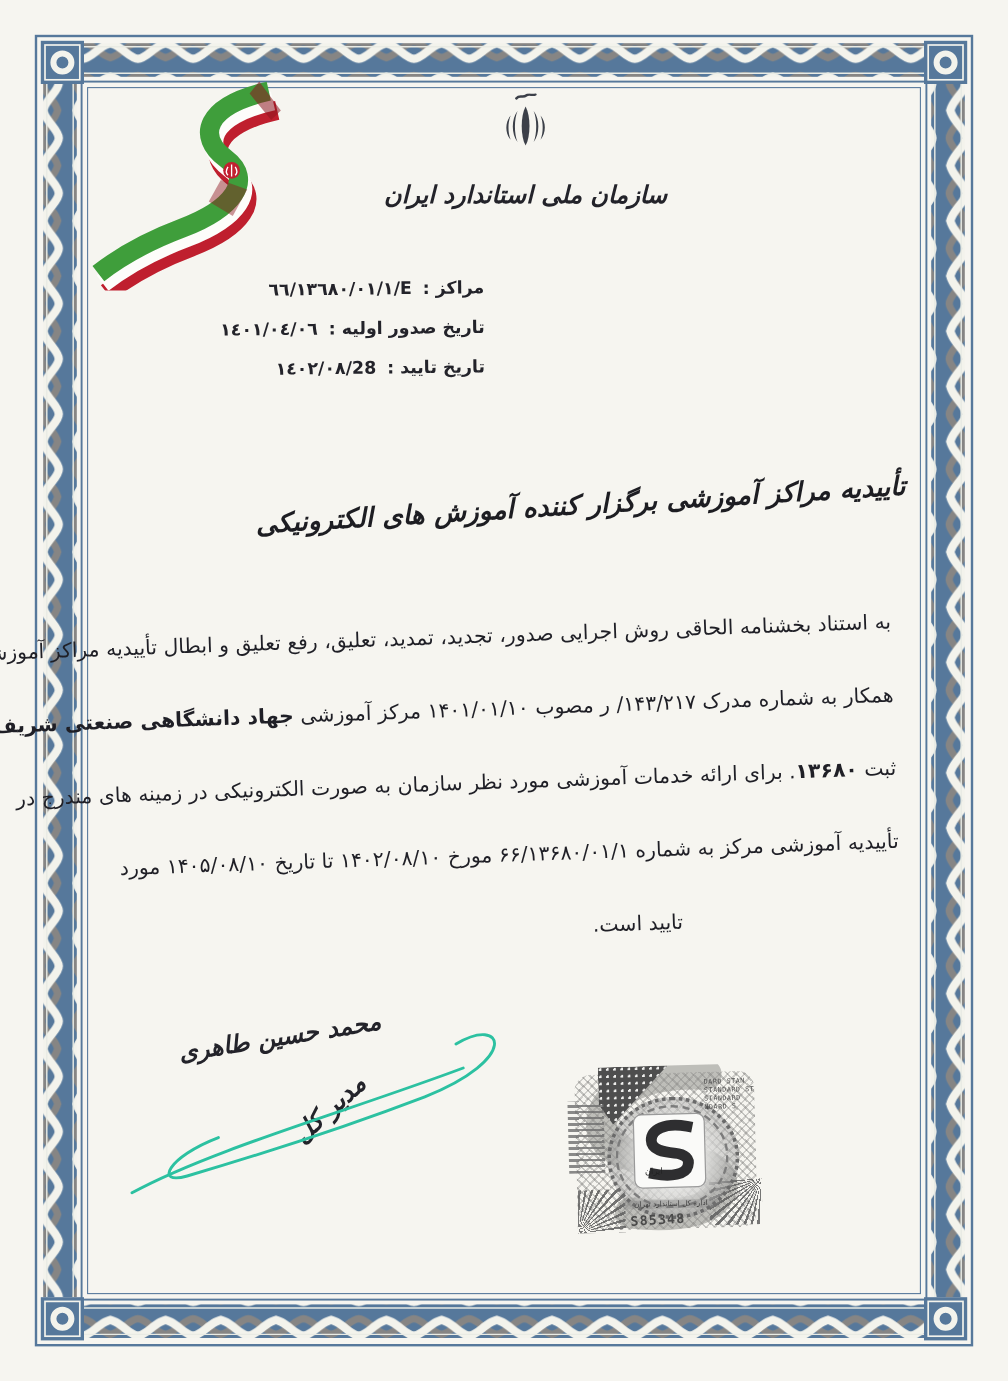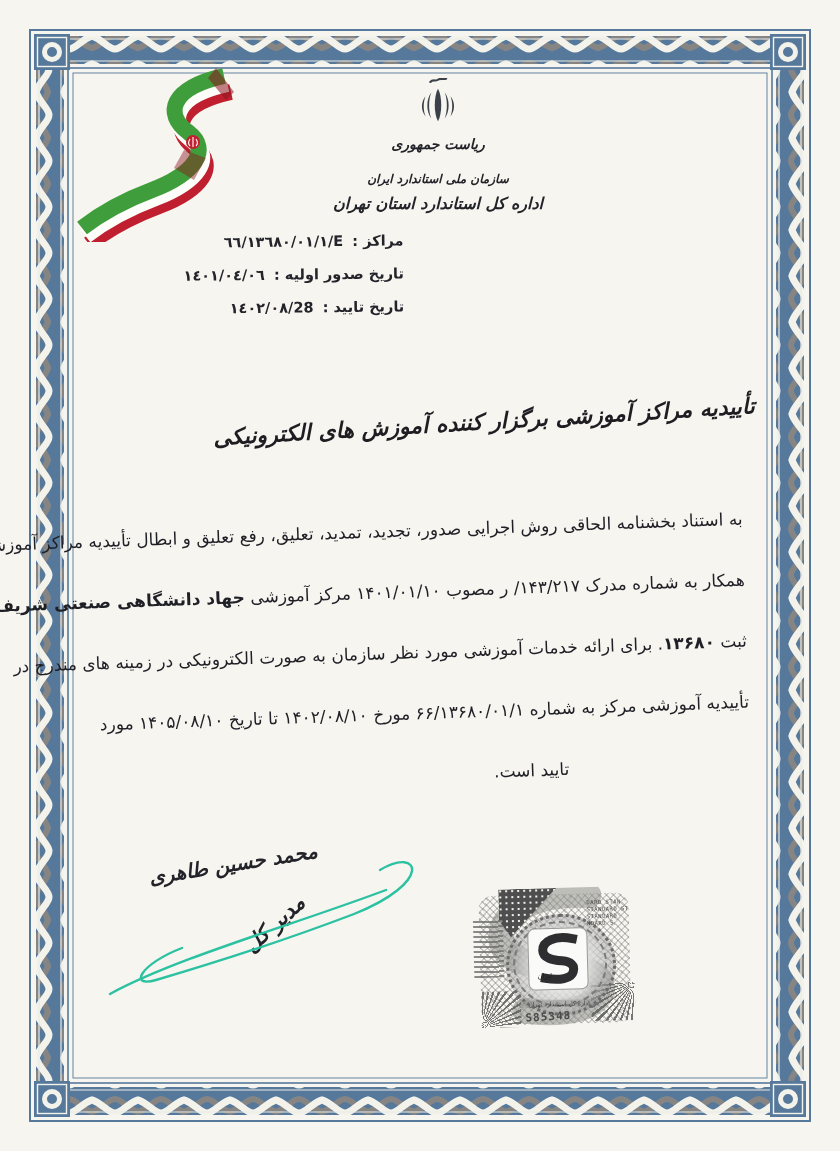--- a/index.html
+++ b/index.html
@@ -6,21 +6,21 @@
   body{
     width:840px;height:1151px;position:relative;overflow:hidden;
     background:#f6f5f0;
     font-family:"DejaVu Sans",sans-serif;color:#23232a;
   }
   .abs{position:absolute;}
   
   .hdr{position:absolute;left:260px;top:78px;width:356px;text-align:center;direction:rtl;}
   .hdr .emblem{display:block;margin:0 auto 6px auto;}
   .hdr .l1{font-size:14px;font-weight:bold;font-style:italic;margin-top:4px;}
-  .hdr .l2{font-size:12px;font-weight:bold;font-style:italic;margin-top:20px;}
+  .hdr .l2{font-size:20px;font-weight:bold;font-style:italic;margin-top:20px;}
   .hdr .l3{font-size:16px;font-weight:bold;font-style:italic;margin-top:8px;}
   
   .meta{position:absolute;left:92px;top:234px;width:312px;direction:rtl;text-align:right;
         font-size:14.5px;font-weight:bold;transform:rotate(-0.6deg);}
   .meta .row{margin-bottom:17px;white-space:nowrap;}
   .meta .val{padding:0 4px 0 0;}
   
   .cert-title{position:absolute;left:255px;top:408px;width:500px;direction:rtl;text-align:center;
         font-size:22px;font-weight:bold;font-style:italic;white-space:nowrap;
         transform:rotate(-3.4deg);letter-spacing:0px;color:#1d1d22;}
@@ -148,23 +148,21 @@
   <svg class="emblem" width="46" height="52" viewBox="-24 -28 48 54">
     <g fill="none" stroke="#3c4049" stroke-linecap="round">
       <path d="M0,-17 C4.5,-9 4.5,9 0,17 C-4.5,9 -4.5,-9 0,-17 Z" fill="#3c4049" stroke="none"></path>
       <path d="M-7,-13 C-12.5,-6 -12.5,7 -7,14 C-10,7 -10,-6 -7,-13 Z" fill="#3c4049" stroke="none"></path>
       <path d="M7,-13 C12.5,-6 12.5,7 7,14 C10,7 10,-6 7,-13 Z" fill="#3c4049" stroke="none"></path>
       <path d="M-13,-9 C-18,-3 -18,6 -13,12 C-15.5,6 -15.5,-3 -13,-9 Z" fill="#3c4049" stroke="none"></path>
       <path d="M13,-9 C18,-3 18,6 13,12 C15.5,6 15.5,-3 13,-9 Z" fill="#3c4049" stroke="none"></path>
       <path d="M-8,-24 C-5,-27.5 -2.5,-24 0.5,-26.5 C3,-28.5 6,-26 8.5,-27.5" stroke-width="2.2"></path>
     </g>
   </svg>
-  <div class="l1">ریاست جمهوری</div>
   <div class="l2">سازمان ملی استاندارد ایران</div>
-  <div class="l3">اداره کل استاندارد استان تهران</div>
 </div>
 
 <div class="meta">
   <div class="row">
     <span>مراکز :</span>
     <span class="val" dir="ltr">٦٦/١٣٦٨٠/٠١/١/E</span>
   </div>
   <div class="row">
     <span>تاریخ صدور اولیه :</span>
     <span class="val" dir="ltr">١٤٠١/٠٤/٠٦</span>

